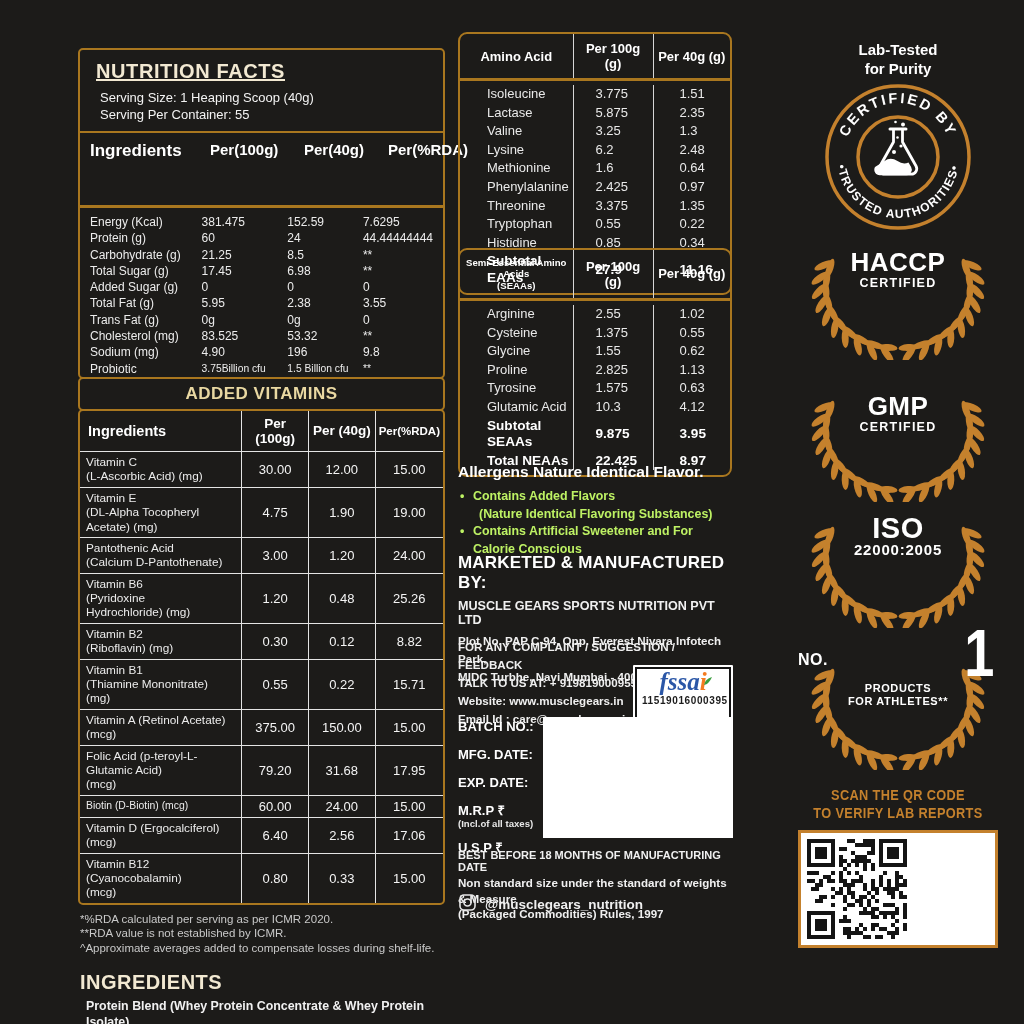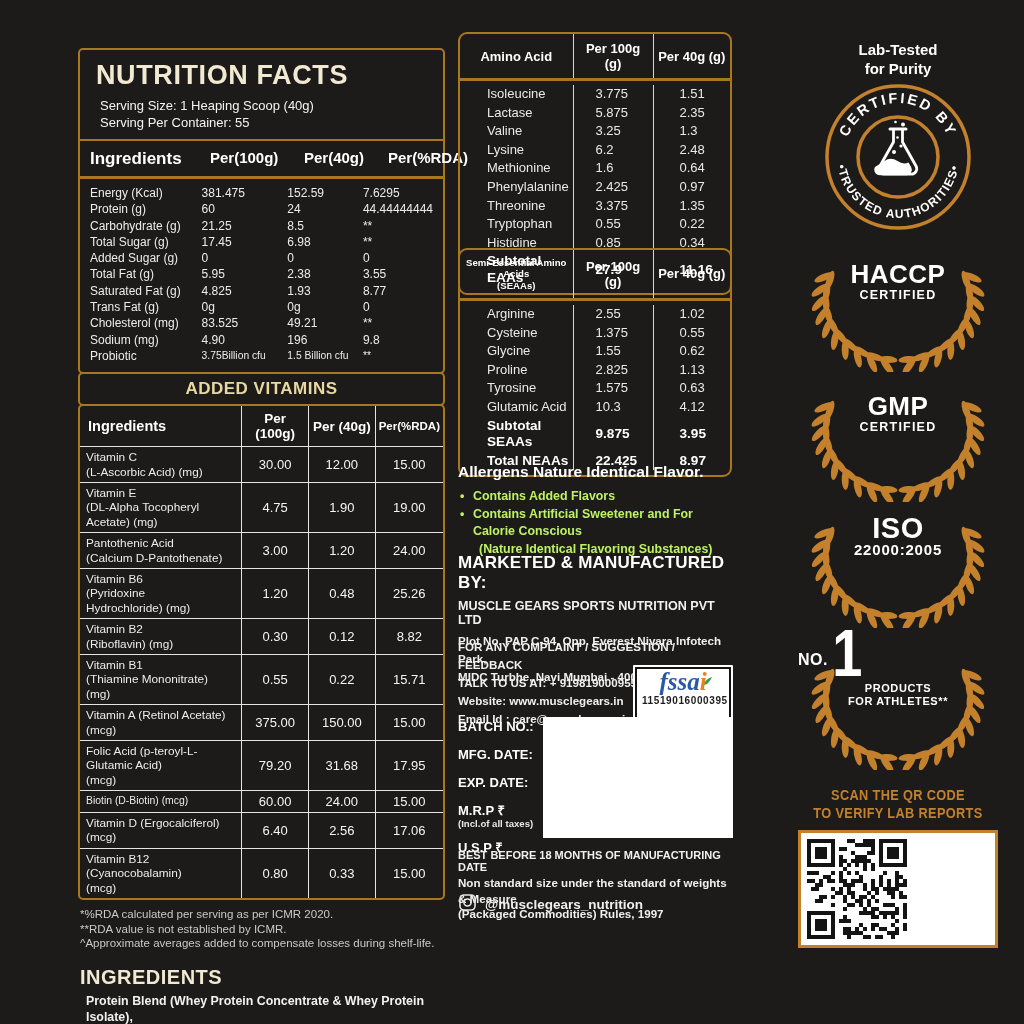--- a/index.html
+++ b/index.html
@@ -11,26 +11,26 @@
     --txt:#f0f0f0;
   }
   html,body{margin:0;padding:0;background:#000;}
   #stage{position:relative;width:1024px;height:1024px;background:var(--bg);
     font-family:"Liberation Sans",sans-serif;color:var(--txt);overflow:hidden;}
 
   
   .left{position:absolute;left:78px;top:48px;width:367px;}
   .box{border:2px solid var(--gold);border-radius:5px;background:transparent;box-sizing:border-box;}
   .nf-top{padding:8px 12px 8px 14px;}
-  .nf-title{font-size:27px;font-weight:800;color:var(--cream);letter-spacing:.6px;margin:2px 0 7px 2px;}
+  .nf-title{font-size:20px;font-weight:800;color:var(--cream);letter-spacing:.6px;margin:2px 0 7px 2px;text-decoration:underline;}
   .nf-serving{font-size:13px;line-height:16.5px;color:#f3f3f3;margin-left:6px;}
   .nf-headrow{display:grid;grid-template-columns:120px 94px 84px 1fr;padding:8px 10px 7px 10px;
     border-top:2px solid var(--gold);font-weight:700;font-size:15px;color:#fff;}
   .nf-headrow span:first-child{font-size:17px;}
-  .nf-bodywrap{border-top:3px solid var(--gold);padding:6px 10px 8px 10px;}
+  .nf-bodywrap{border-top:3px solid var(--gold);padding:6px 10px 0 10px;margin-top:37px;}
   table.nf{width:100%;border-collapse:collapse;}
   .nf td{font-size:12px;line-height:16.3px;padding:0;color:#ececec;font-weight:400;}
   .nf tr:last-child td:not(:first-child){font-size:10.3px;}
   .vbox-head{margin-top:-2px;padding:5px 4px;text-align:center;}
   .vbox-title{font-size:17px;font-weight:800;color:var(--pale-gold);letter-spacing:.5px;}
   .vbox-table{margin-top:-2px;overflow:hidden;}
   table.vit{width:100%;border-collapse:collapse;border:hidden;}
   .vit th,.vit td{border:1px solid #e4e4e4;}
   .vit th{font-size:13.5px;font-weight:700;color:#fff;text-align:center;padding:5px 3px;}
   .vit th:first-child{text-align:left;padding-left:8px;font-size:14.5px;}
@@ -92,21 +92,21 @@
   .seal{display:flex;justify-content:center;}
   .badge-arc{fill:#fff;font-weight:800;font-family:"Liberation Sans",sans-serif;}
   .wreath-wrap{height:118px;}
   .wreath-svg{position:absolute;left:5px;top:14px;}
   .no1 .wreath-svg{top:34px;}
   .wreath-content{position:absolute;left:0;top:0;width:100%;text-align:center;color:#fff;}
   .w-line1{font-size:26px;font-weight:800;letter-spacing:.5px;line-height:28px;}
   .w-line2{font-size:12.5px;font-weight:800;letter-spacing:1.2px;line-height:15px;}
   .iso .w-line1{font-size:29px;}
   .iso .w-line2{font-size:15px;letter-spacing:.8px;}
-  .no1-row{display:flex;align-items:center;justify-content:flex-start;gap:1px;}
+  .no1-row{display:flex;align-items:center;justify-content:space-between;gap:1px;}
   .no1-no{font-size:16px;font-weight:800;letter-spacing:.5px;margin-top:14px;}
   .no1-big{font-size:66px;font-weight:800;line-height:58px;transform:scaleX(.82);}
   .no1 .w-small{font-size:11px;font-weight:800;letter-spacing:.6px;line-height:13px;}
   .qr-title{text-align:center;color:var(--orange);font-size:14.5px;font-weight:800;line-height:18px;
     letter-spacing:.4px;transform:scaleX(.88);}
   .qr-frame{position:absolute;left:37px;box-sizing:border-box;width:118px;height:118px;background:#fff;
     border:3px solid var(--orange);padding:6px;}
   .qr-frame svg{display:block;}
 </style>
 </head>
@@ -167,35 +167,29 @@
                 <td>0</td>
                 <td>0</td>
               </tr>
               <tr>
                 <td>Total Fat (g)</td>
                 <td>5.95</td>
                 <td>2.38</td>
                 <td>3.55</td>
               </tr>
               <tr>
-                <td>Saturated Fat (g)</td>
-                <td>4.825</td>
-                <td>1.93</td>
-                <td>8.77</td>
-              </tr>
-              <tr>
                 <td>Trans Fat (g)</td>
                 <td>0g</td>
                 <td>0g</td>
                 <td>0</td>
               </tr>
               <tr>
                 <td>Cholesterol (mg)</td>
                 <td>83.525</td>
-                <td>49.21</td>
+                <td>53.32</td>
                 <td>**</td>
               </tr>
               <tr>
                 <td>Sodium (mg)</td>
                 <td>4.90</td>
                 <td>196</td>
                 <td>9.8</td>
               </tr>
               <tr>
                 <td>Probiotic</td>
@@ -452,22 +446,22 @@
               <td>22.425</td>
               <td>8.97</td>
             </tr>
           </tbody>
       </table>
     </div>
 
     <div style="top:431px">
       <div class="allerg-h">Allergens Nature Identical Flavor.</div>
       <div class="allerg-line bullet">Contains Added Flavors</div>
+      <div class="allerg-line sub">(Nature Identical Flavoring Substances)</div>
       <div class="allerg-line bullet">Contains Artificial Sweetener and For Calorie Conscious</div>
-      <div class="allerg-line sub">(Nature Identical Flavoring Substances)</div>
     </div>
 
     <div style="top:521px">
       <div class="mkt-h">MARKETED &amp; MANUFACTURED BY:</div>
       <div class="mkt-co">MUSCLE GEARS SPORTS NUTRITION PVT LTD</div>
       <div class="mkt-ad">Plot No. PAP C-94, Opp. Everest Nivara Infotech Park,</div>
       <div class="mkt-ad">MIDC Turbhe,  Navi Mumbai - 400705.</div>
     </div>
 
     <div style="top:606px">
@@ -543,21 +537,21 @@
           <path d="M61.5,79 q6,-4.5 13,0 q5.5,4 11,1.5 l2.6,4.5 a5.5,5.5 0 0 1 -4.9,8.2 h-26.4 a5.5,5.5 0 0 1 -4.8,-8.2 z" fill="#fff"></path>
           <circle cx="71" cy="70" r="2" fill="#fff"></circle>
           <circle cx="78" cy="64" r="1.6" fill="#fff"></circle>
           <circle cx="74.5" cy="55.5" r="1.3" fill="#fff"></circle>
           <circle cx="80" cy="42.5" r="2" fill="#fff"></circle>
           <circle cx="72.5" cy="40" r="1.3" fill="#fff"></circle>
         </g>
       </svg>
     </div>
 
-    <div class="wreath-wrap" style="top:246px">
+    <div class="wreath-wrap" style="top:234px">
       <svg class="wreath-svg wreath" width="190" height="112" viewBox="0 0 190 112">
           <g>
             <path d="M87.3,101.7L80.5,100.8L73.9,99.4L67.4,97.5L61.2,95.1L55.2,92.3L49.6,89.0L44.4,85.3L39.7,81.2L35.4,76.7L31.6,71.9L28.3,66.9L25.6,61.6L23.6,56.2L22.1,50.6L21.2,44.9L21.0,39.1L21.4,33.4L22.5,27.7L24.1,22.2L26.4,16.8" fill="none" stroke="#c4812d" stroke-width="2.4"></path>
             <ellipse cx="85.0" cy="99.4" rx="9.5" ry="3.3" fill="#c4812d" transform="rotate(186.0 85.0 99.4)"></ellipse>
             <ellipse cx="84.0" cy="106.3" rx="10" ry="3.5" fill="#c4812d" transform="rotate(234.0 84.0 106.3)"></ellipse>
             <ellipse cx="71.2" cy="96.6" rx="9.5" ry="3.3" fill="#c4812d" transform="rotate(197.3 71.2 96.6)"></ellipse>
             <ellipse cx="68.9" cy="103.2" rx="10" ry="3.5" fill="#c4812d" transform="rotate(245.3 68.9 103.2)"></ellipse>
             <ellipse cx="58.3" cy="91.6" rx="9.5" ry="3.3" fill="#c4812d" transform="rotate(208.6 58.3 91.6)"></ellipse>
             <ellipse cx="54.8" cy="97.7" rx="10" ry="3.5" fill="#c4812d" transform="rotate(256.6 54.8 97.7)"></ellipse>
             <ellipse cx="46.9" cy="84.7" rx="9.5" ry="3.3" fill="#c4812d" transform="rotate(219.9 46.9 84.7)"></ellipse>

